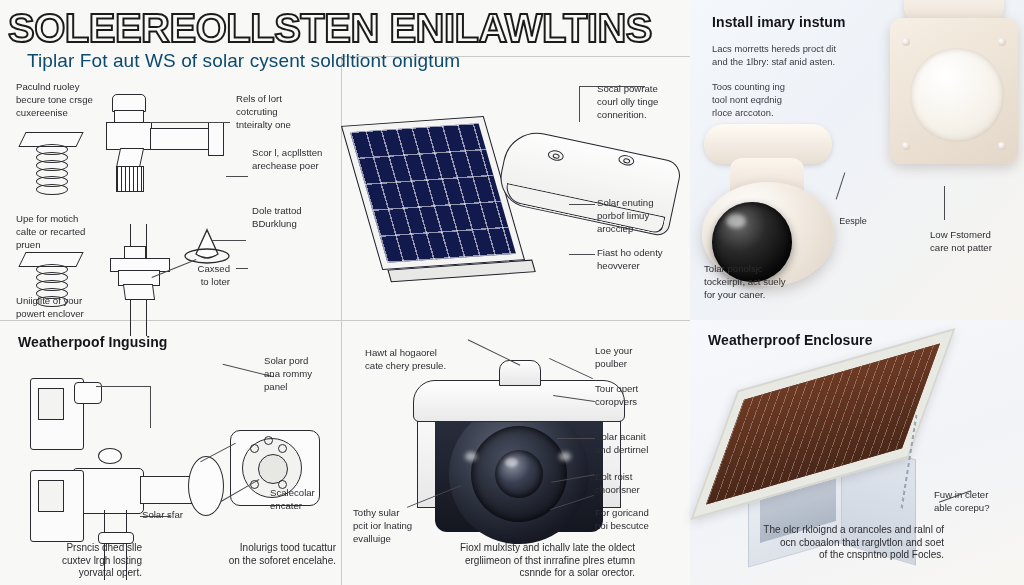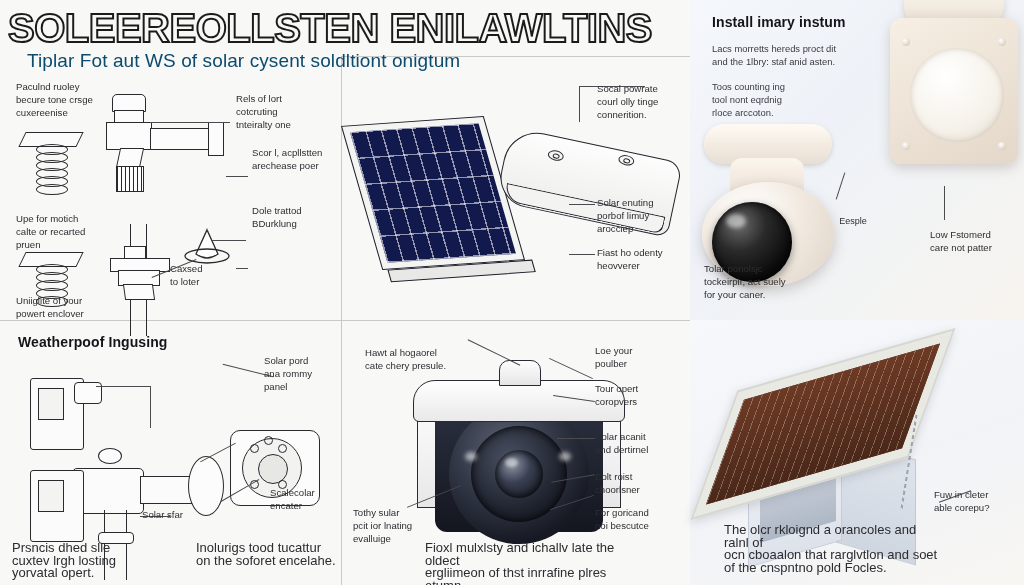--- a/index.html
+++ b/index.html
@@ -29,21 +29,21 @@
     position:absolute;left:27px;top:50px;
     font-size:19px;color:#0c4a6e;letter-spacing:.1px;white-space:nowrap;
   }
 
   
   .panel{position:absolute;}
   .h2{font-size:14px;font-weight:700;color:#14141a;letter-spacing:.1px;}
   .note{font-size:9.6px;line-height:13px;color:#2e2e33;}
   .note.sm{font-size:9px;line-height:12px;}
   .body-copy{font-size:9.4px;line-height:13px;color:#3a3a40;}
-  .cap{font-size:13px;line-height:12.5px;color:#2b2b30;}
+  .cap{font-size:10px;line-height:12.5px;color:#2b2b30;text-align:right;}
 
   
   .lead{position:absolute;background:#4a4a4f;height:1px;}
   .leadv{position:absolute;background:#4a4a4f;width:1px;}
 
   
   #tl{left:0;top:72px;width:341px;height:248px;}
   .screw{position:absolute;}
   .screw .head{
     position:absolute;width:56px;height:13px;background:#fbfbfb;
@@ -259,21 +259,21 @@
       <div style="position:absolute;left:18px;top:0;width:0;height:0;
            border-left:11px solid transparent;border-right:11px solid transparent;border-bottom:26px solid #fff;
            filter:drop-shadow(0 0 0 #2a2a2e);"></div>
       <svg width="60" height="40" style="position:absolute;left:0;top:0;">
         <path d="M29 2 L18 26 Q29 34 40 26 Z" fill="#fff" stroke="#2a2a2e" stroke-width="1.3"></path>
         <ellipse cx="29" cy="28" rx="22" ry="7" fill="none" stroke="#2a2a2e" stroke-width="1.3"></ellipse>
       </svg>
     </div>
     <div class="lead" style="left:150px;top:196px;width:48px;transform:rotate(-22deg);"></div>
 
-    <div class="note" style="position:absolute;left:170px;top:190px;width:60px;white-space:pre-line;">Caxsed
+    <div class="note" style="position:absolute;left:170px;top:190px;width:60px;white-space:pre-line;text-align:right;">Caxsed
 to loter</div>
     <div class="lead" style="left:236px;top:196px;width:12px;"></div>
   </div>
 
   <div class="panel" id="tm">
 
     <div id="panelwrap">
       <div class="frame"></div>
       <div class="cells"></div>
       <div class="edge"></div>
@@ -428,20 +428,21 @@
 pcit ior lnating
 evalluige</div>
     <div class="lead" style="left:64px;top:176px;width:58px;transform:rotate(-22deg);"></div>
 
     <div class="cap" style="position:absolute;left:84px;top:222px;width:210px;white-space:pre-line;">Fioxl mulxlsty and ichallv late the oldect
 ergliimeon of thst inrrafine plres etumn
 csnnde for a solar orector.</div>
   </div>
 
   <div class="panel" id="br">
+    <div class="h2" style="position:absolute;left:18px;top:12px;">Weatherproof Enclosure</div>
 
     <div id="encl">
       <div class="boxside"></div>
       <div class="boxfront"></div>
       <div class="inner"></div>
       <div class="lid">
           <div class="pv"></div>
         </div>
       <div class="chain"></div>
     </div>

